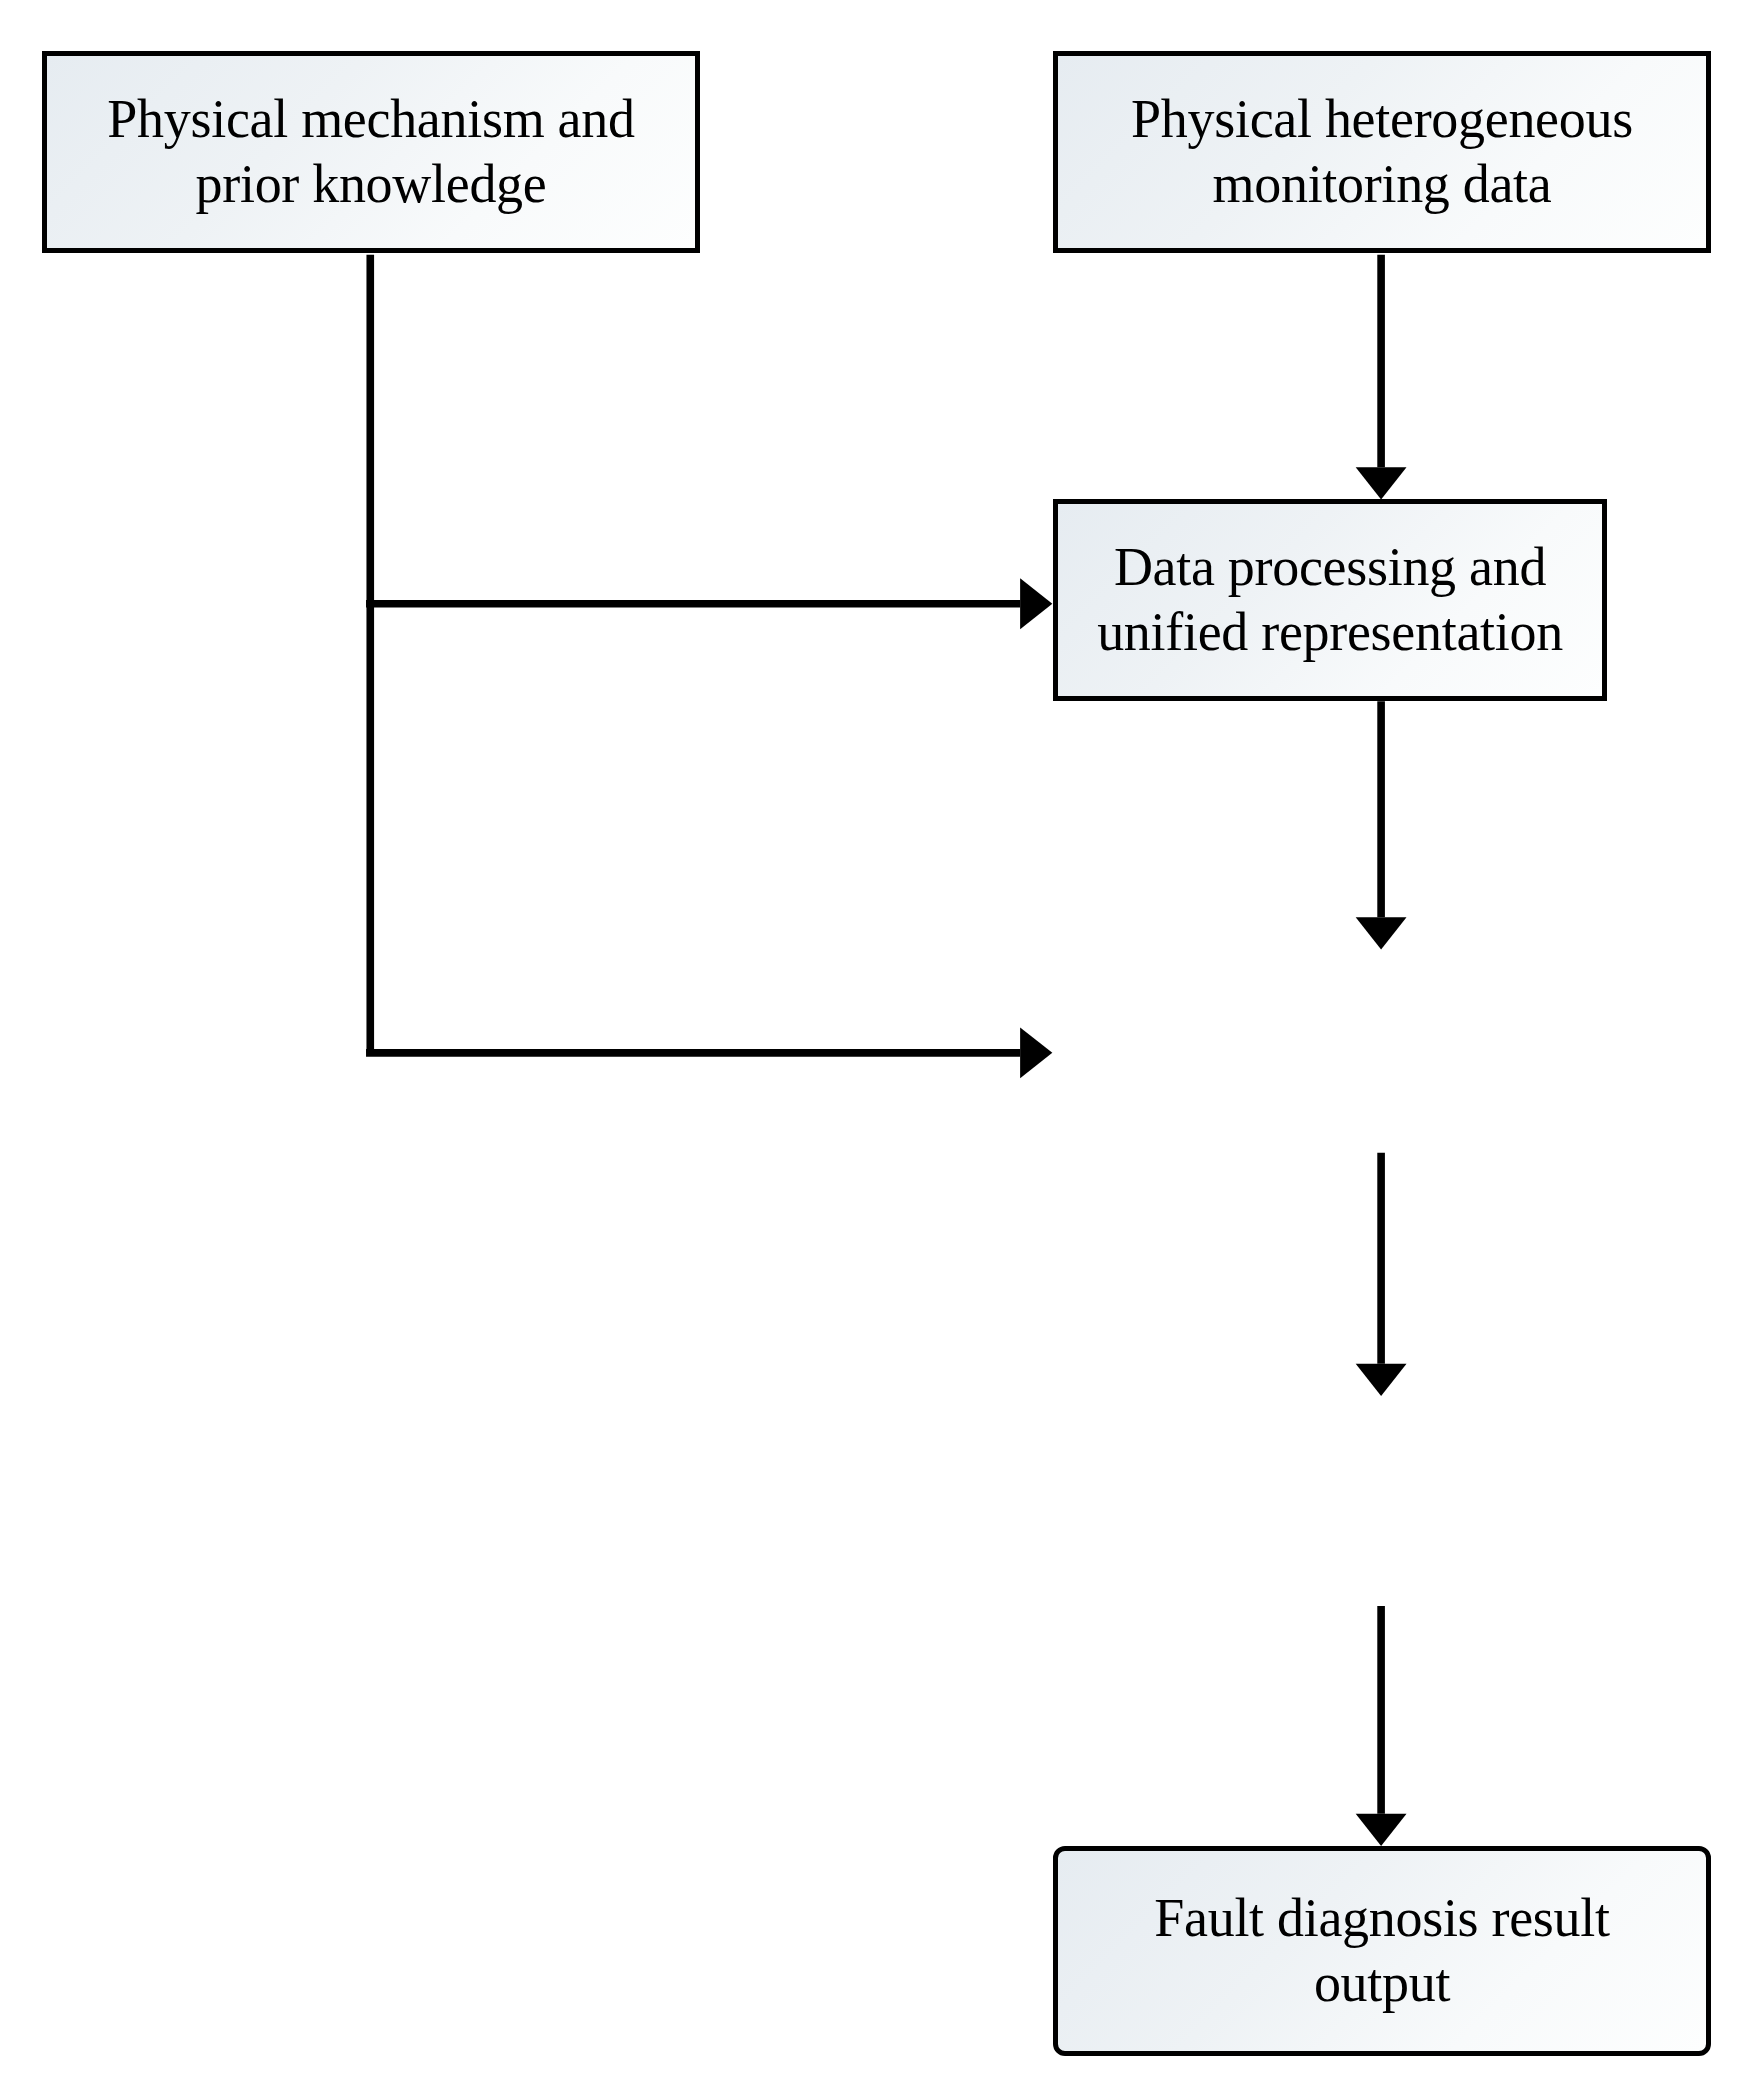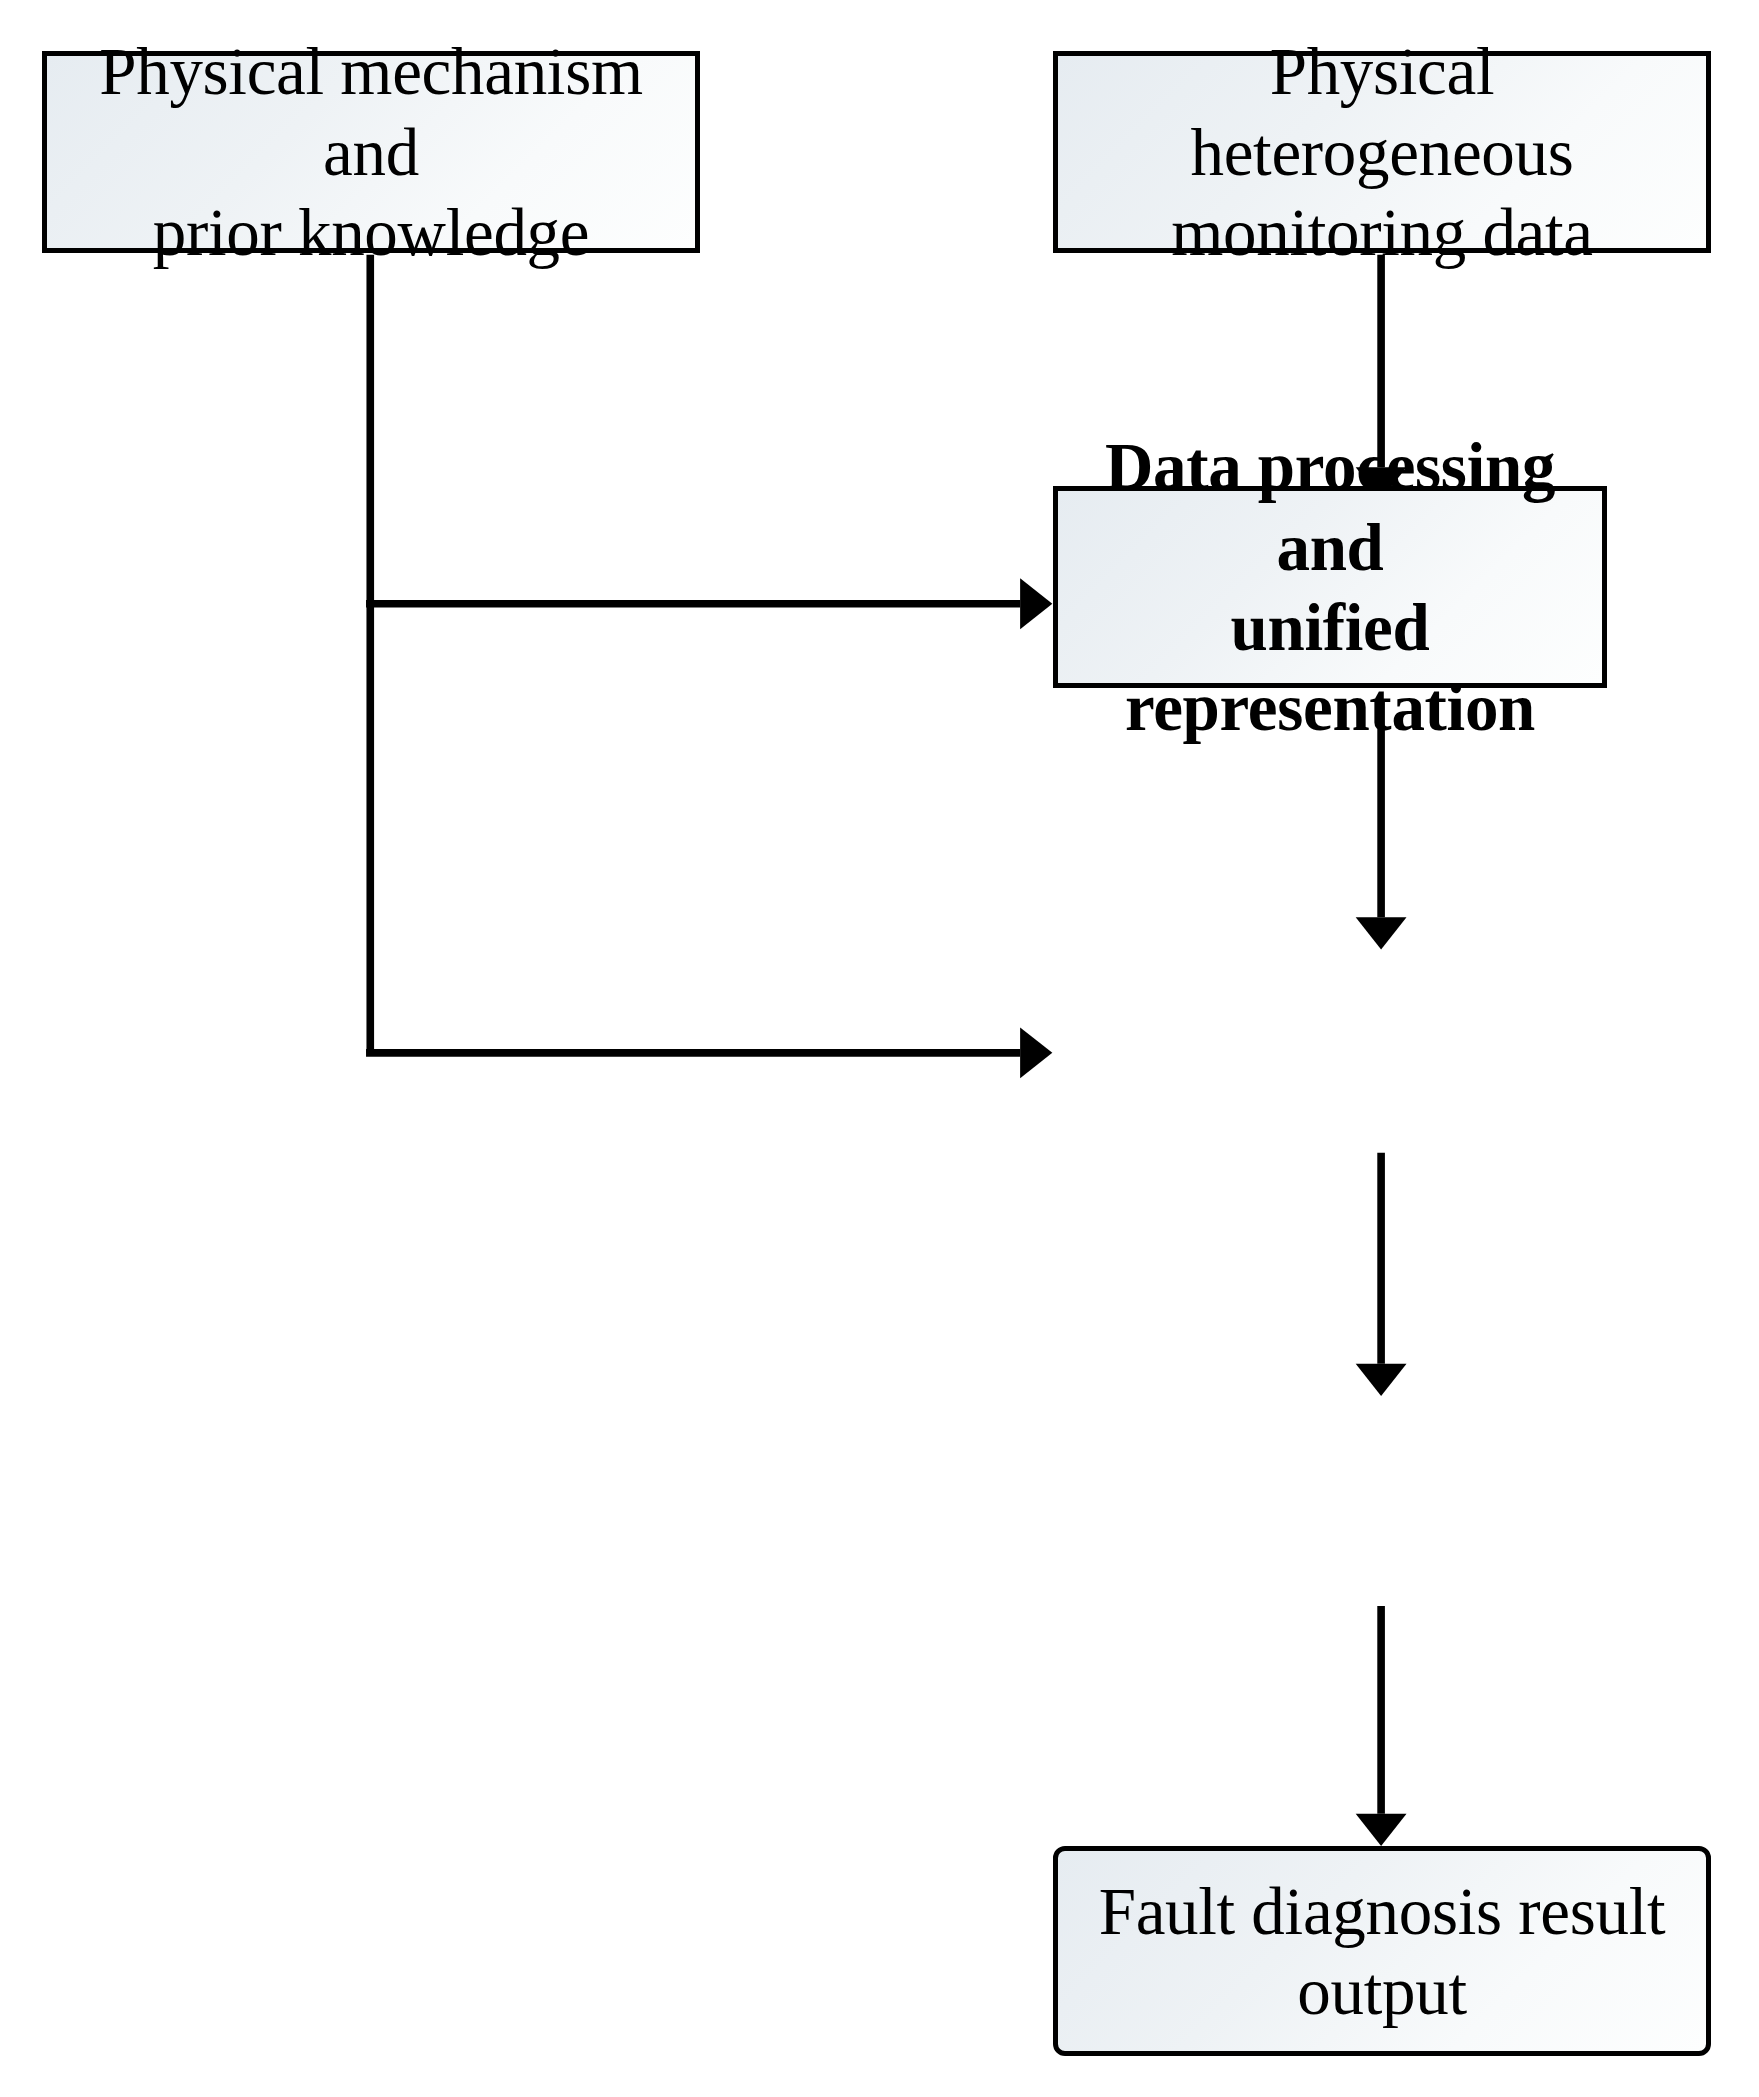--- a/index.html
+++ b/index.html
@@ -31,21 +31,21 @@
     position: absolute;
     box-sizing: border-box;
     border: 5.1px solid #000000;
     background: linear-gradient(135deg, #e6ecf1 0%, #eef2f5 38%, #f8fafb 70%, #fdfefe 100%);
     display: flex;
     align-items: center;
     justify-content: center;
     text-align: center;
     color: #000000;
     line-height: 1.20;
-    font-size: 67px;
+    font-size: 54px;
     padding: 16px 22px;
     white-space: pre-line;
     letter-spacing: -0.3px;
   }
   .node-text {
     display: block;
     width: 100%;
   }
 </style>
 </head>
@@ -101,21 +101,21 @@
   <div class="node" style="left:42px; top:51px; width:658px; height:202px;">
     <span class="node-text">Physical mechanism and
 prior knowledge</span>
   </div>
 
   <div class="node" style="left:1053px; top:51px; width:658px; height:202px;">
     <span class="node-text">Physical heterogeneous
 monitoring data</span>
   </div>
 
-  <div class="node" style="left:1053px; top:486px; width:554px; height:202px;font-weight:bold;">
+  <div class="node" style="left:1053px; top:499px; width:554px; height:202px;">
     <span class="node-text">Data processing and
 unified representation</span>
   </div>
 
 
 
   <div class="node" style="left:1053px; top:1846px; width:658px; height:210px;border-radius:12px;">
     <span class="node-text">Fault diagnosis result
 output</span>
   </div>

